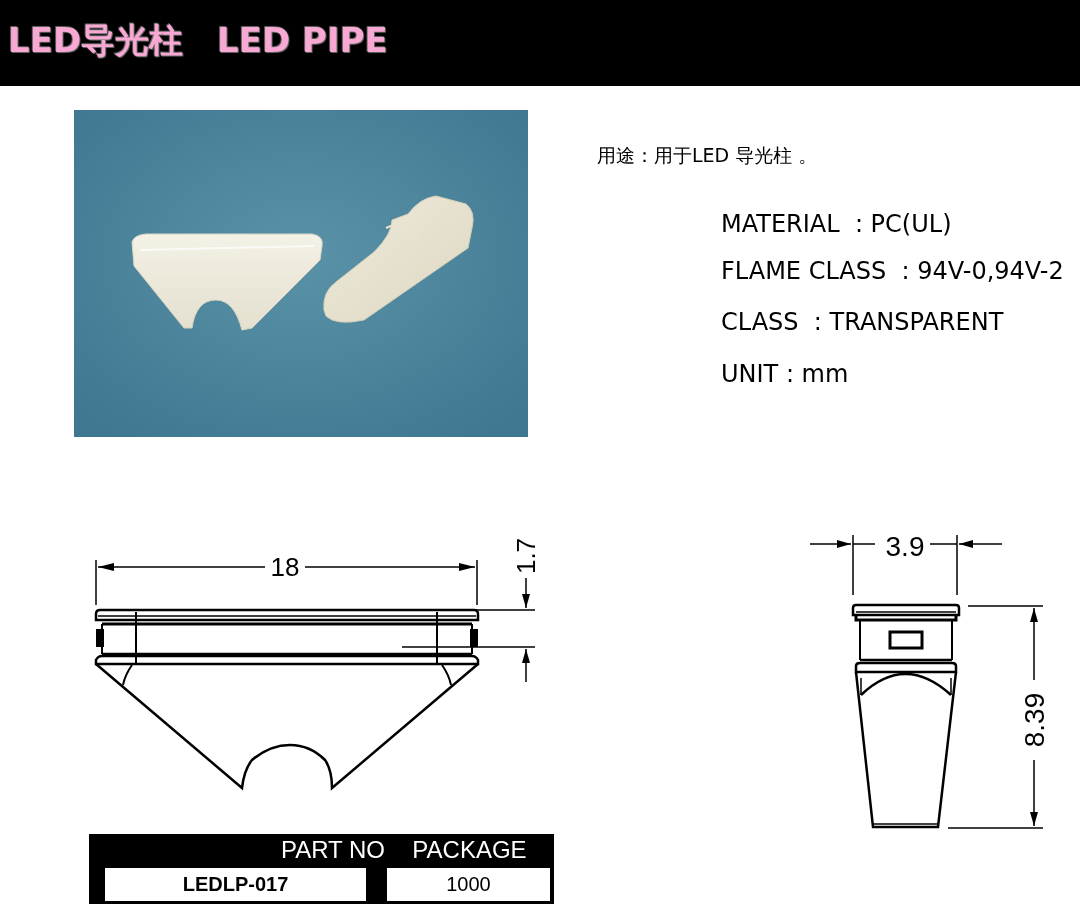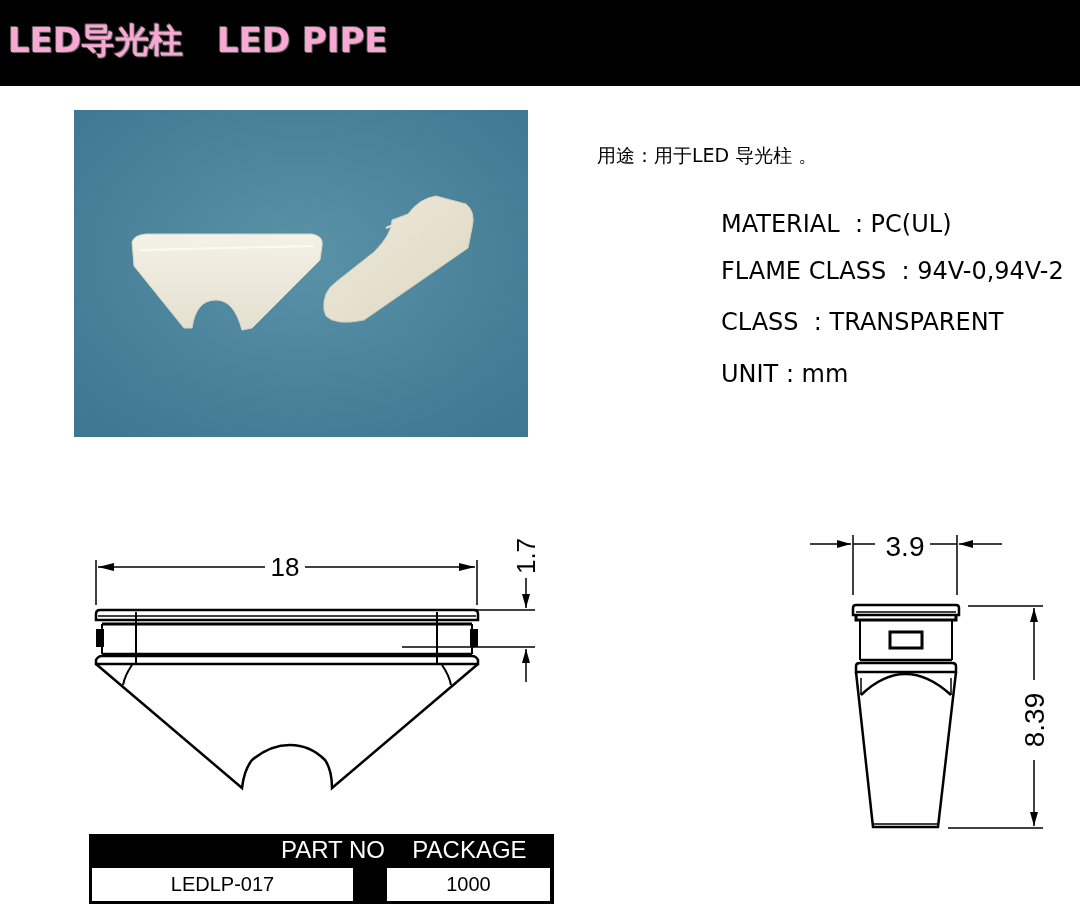--- a/index.html
+++ b/index.html
@@ -140,15 +140,15 @@
     <line x1="244" y1="240" x2="244" y2="306" stroke-width="1.5"></line>
     <polygon points="244,306 240,292 248,292" fill="#000" stroke="none"></polygon>
   </g>
   <text class="dim-label" x="115" y="36" font-size="28" text-anchor="middle">3.9</text>
   <text class="dim-label" x="0" y="0" font-size="28" text-anchor="middle" transform="translate(254,200) rotate(-90)">8.39</text>
 </svg>
 
 <div class="table">
   <div class="th" style="left:0; width:296px;text-align:right;">PART NO</div>
   <div class="th" style="left:296px; width:169px;">PACKAGE</div>
-  <div class="td" style="left:3px; width:261px;">LEDLP-017</div>
+  <div class="td" style="left:16px; width:261px;font-weight:bold;">LEDLP-017</div>
   <div class="td" style="left:298px; width:163px;">1000</div>
 </div>
 
 </body></html>

